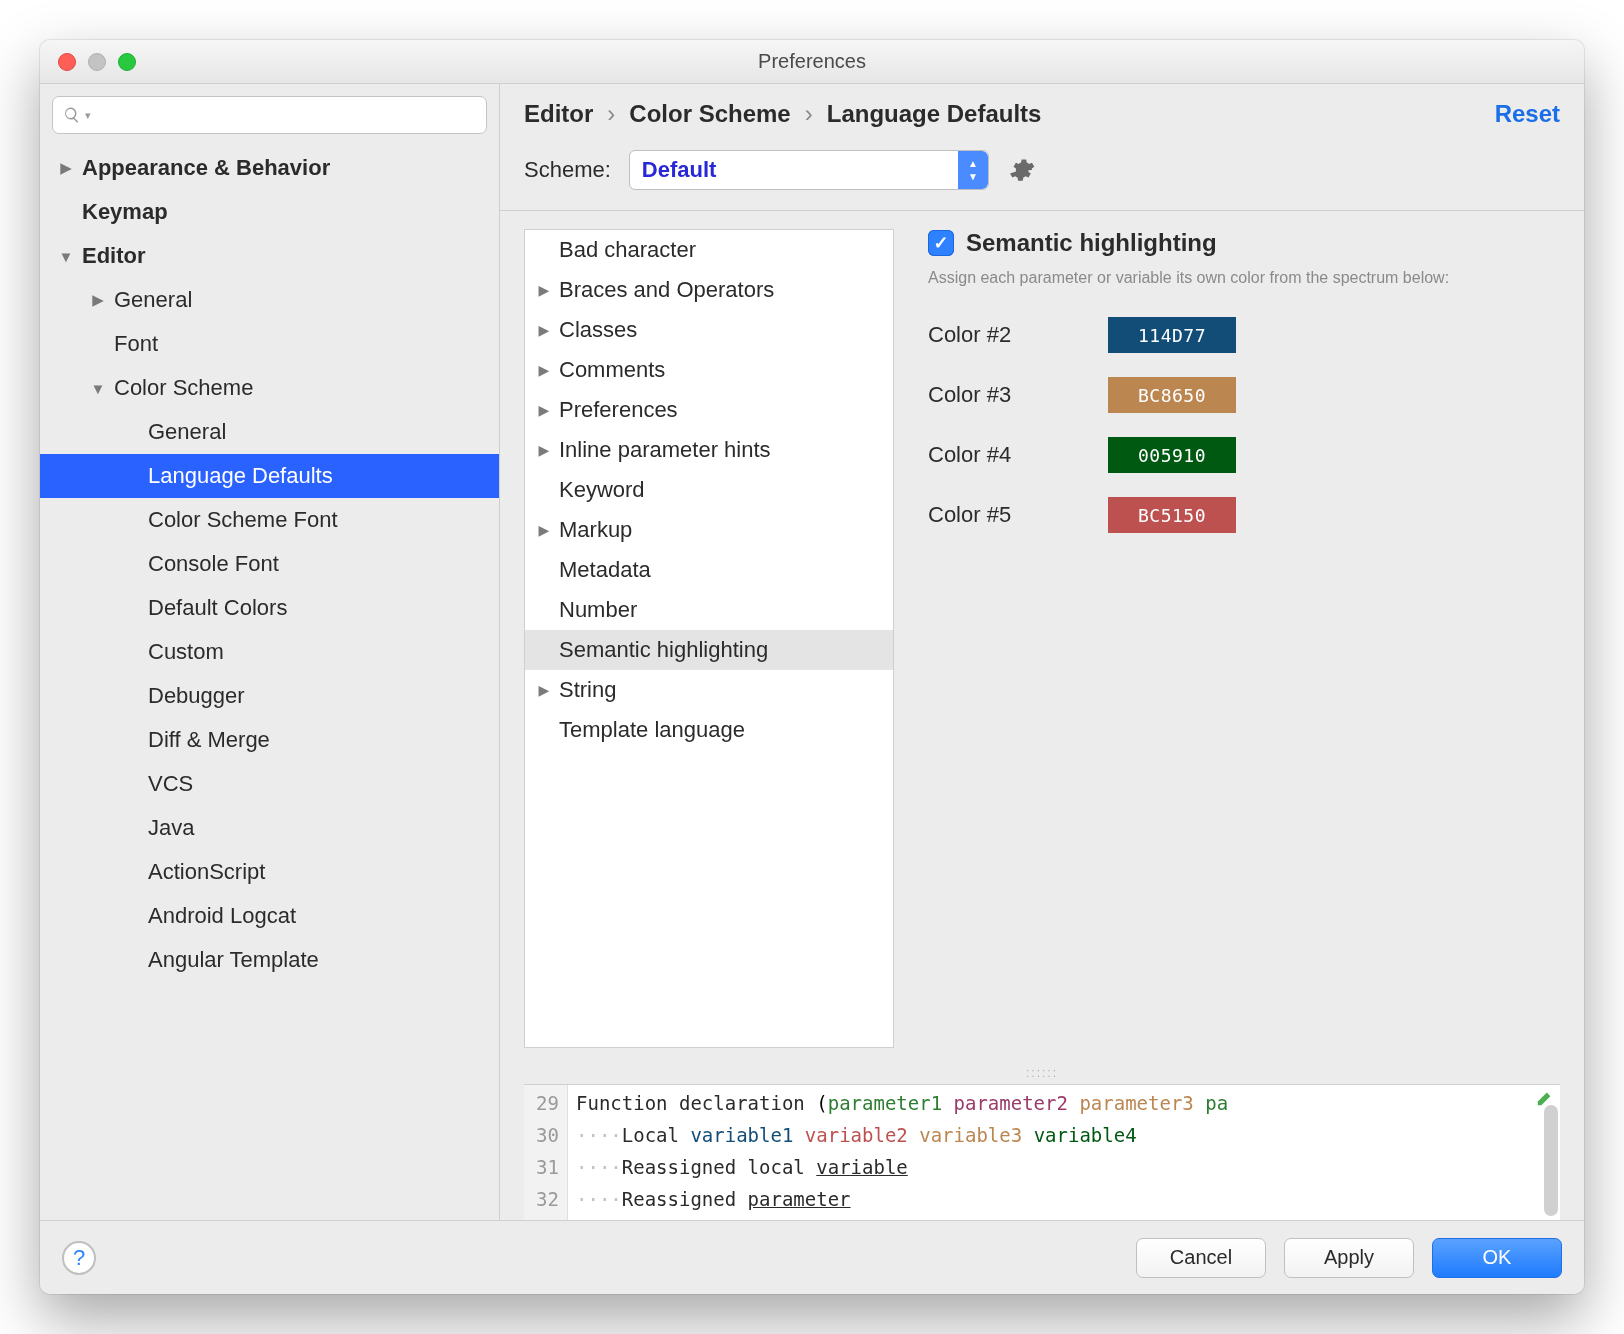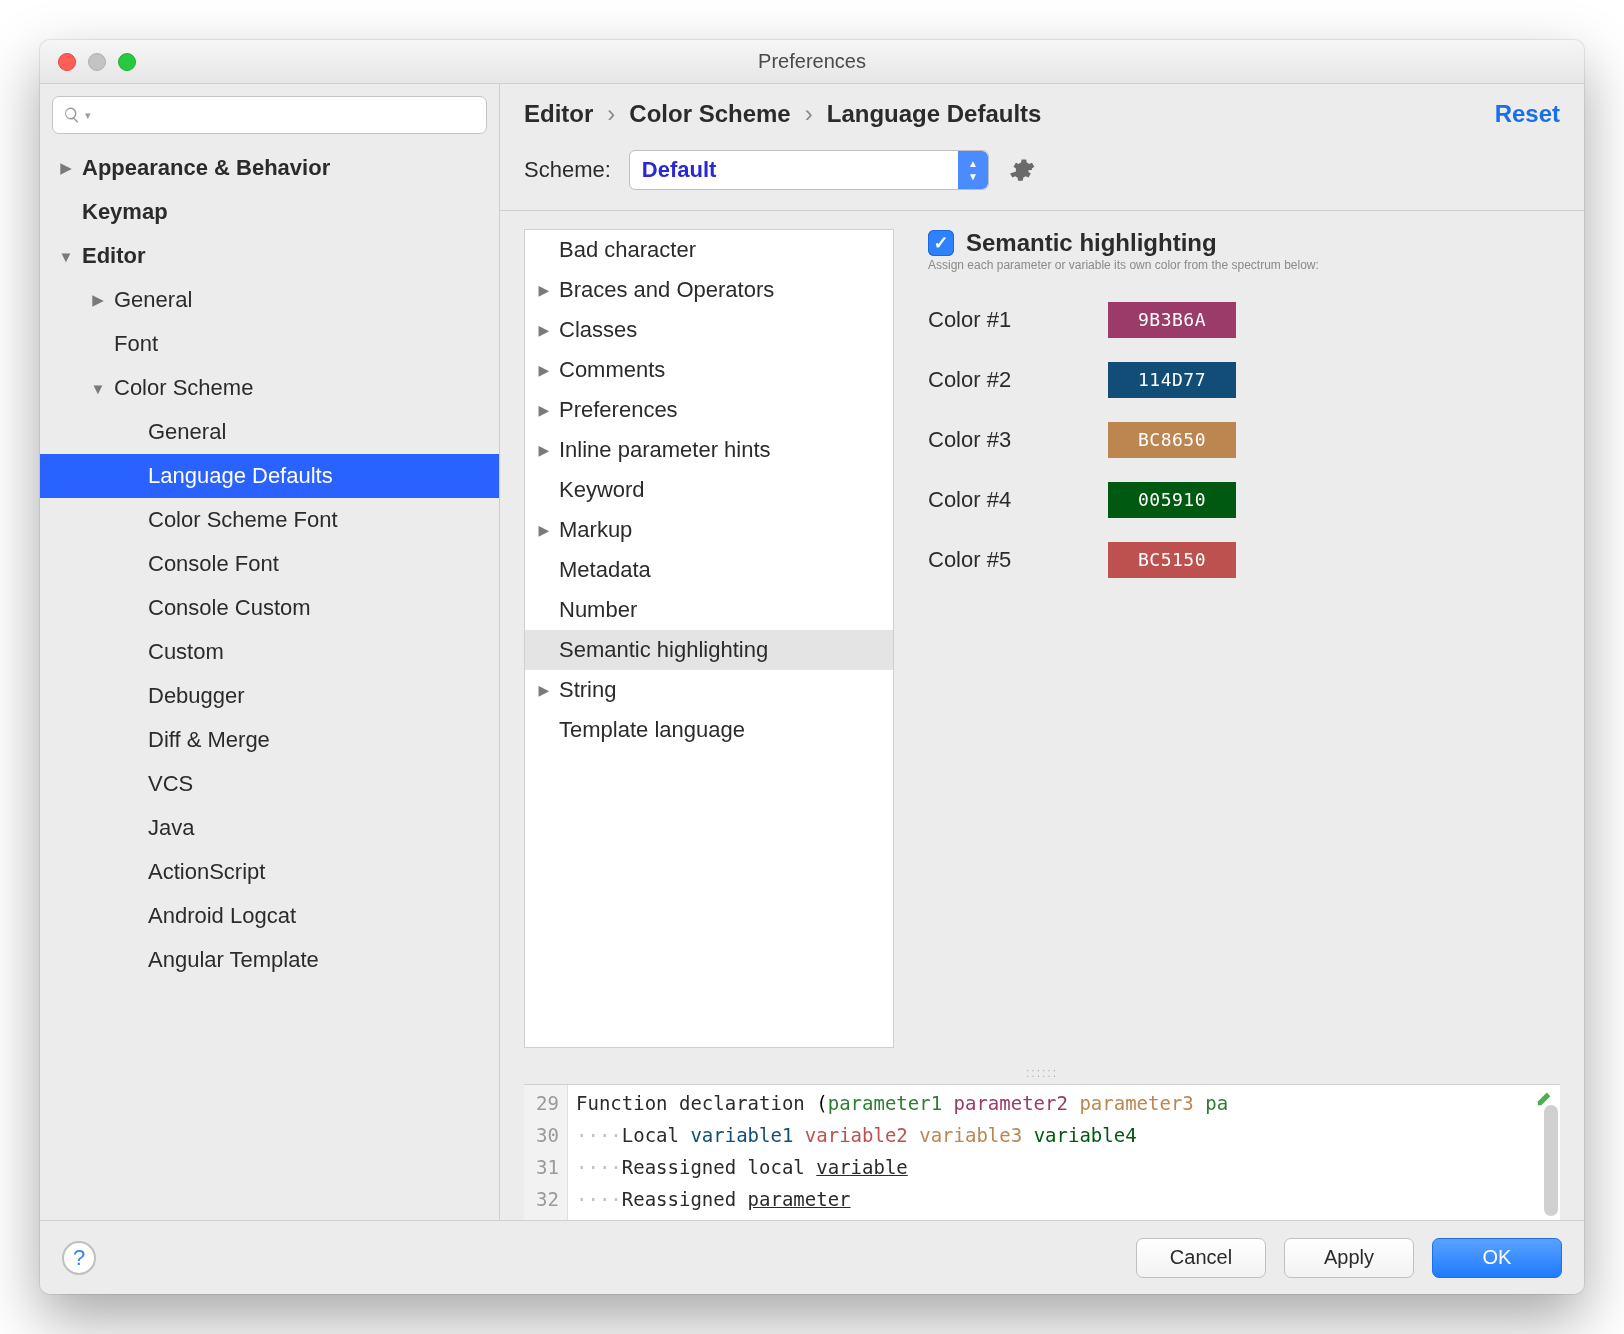--- a/index.html
+++ b/index.html
@@ -110,21 +110,21 @@
   .cat-row.selected { background: #e4e4e4; }
   .right {
     flex: 1; padding-left: 34px;
   }
   .cbrow { display: flex; align-items: center; gap: 12px; font-size: 24px; font-weight: 600; color:#2b2b2b;}
   .cb {
     width: 26px; height: 26px; border-radius: 6px; background: #2f82ff;
     display: inline-flex; align-items: center; justify-content: center; color:#fff; font-size: 18px;
     box-shadow: inset 0 0 0 1px #1c66e0;
   }
-  .desc { font-size: 12px; color: #8a8a8a; margin-top: 0; line-height: 1.4; }
+  .desc { font-size: 16px; color: #8a8a8a; margin-top: 10px; line-height: 1.4; }
   .colors { margin-top: 28px; display: flex; flex-direction: column; gap: 24px; }
   .color-row { display: flex; align-items: center; gap: 60px; font-size: 22px; color:#2b2b2b;}
   .color-row .nm { width: 120px; }
   .swatch {
     width: 128px; height: 36px; display: inline-flex; align-items: center; justify-content: center;
     font-family: Menlo, monospace; font-size: 18px; color: #fff; letter-spacing: 0.5px;
   }
   .grip { text-align: center; color:#b0b0b0; font-size: 12px; letter-spacing: 2px; padding: 4px 0;}
   .preview {
     margin: 0 24px 0 24px;
@@ -243,21 +243,21 @@
           <div class="tree-row indent-2">
             <span class="arrow"></span>
             <span class="label">Color Scheme Font</span>
           </div>
           <div class="tree-row indent-2">
             <span class="arrow"></span>
             <span class="label">Console Font</span>
           </div>
           <div class="tree-row indent-2">
             <span class="arrow"></span>
-            <span class="label">Console Custom</span>
+            <span class="label">Default Colors</span>
           </div>
           <div class="tree-row indent-2">
             <span class="arrow"></span>
             <span class="label">Custom</span>
           </div>
           <div class="tree-row indent-2">
             <span class="arrow"></span>
             <span class="label">Debugger</span>
           </div>
           <div class="tree-row indent-2">
@@ -368,24 +368,20 @@
               <span>Template language</span>
             </div>
           </div>
         <div class="right">
           <div class="cbrow">
             <span class="cb">✓</span>
             <span>Semantic highlighting</span>
           </div>
           <div class="desc">Assign each parameter or variable its own color from the spectrum below:</div>
           <div class="colors" id="colors">
-              <div class="color-row">
-                <span class="nm">Color #1</span>
-                <span class="swatch" style="background: rgb(155, 59, 106);">9B3B6A</span>
-              </div>
               <div class="color-row">
                 <span class="nm">Color #2</span>
                 <span class="swatch" style="background: rgb(17, 77, 119);">114D77</span>
               </div>
               <div class="color-row">
                 <span class="nm">Color #3</span>
                 <span class="swatch" style="background: rgb(188, 134, 80);">BC8650</span>
               </div>
               <div class="color-row">
                 <span class="nm">Color #4</span>

